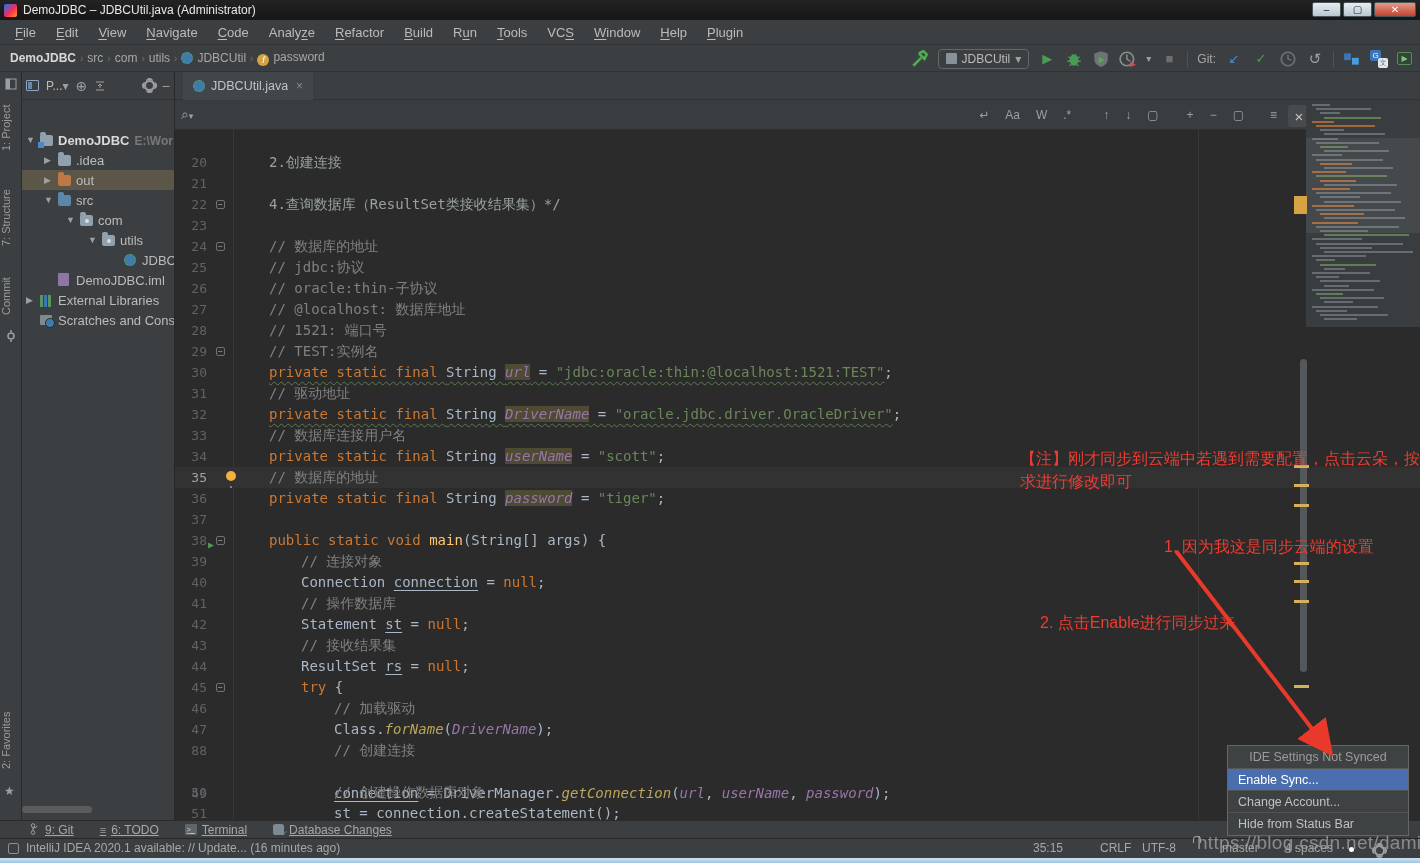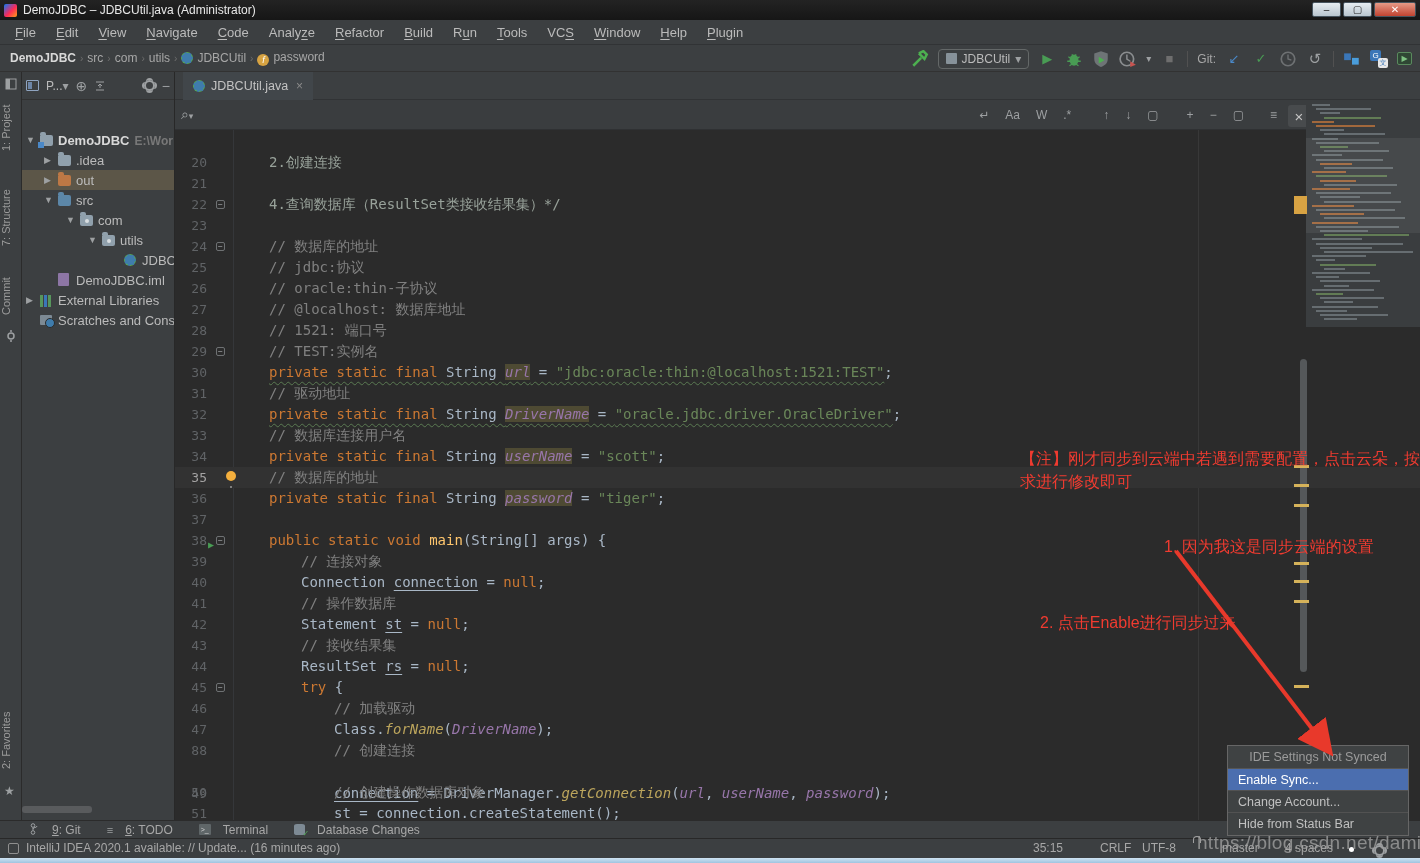--- a/index.html
+++ b/index.html
@@ -139,21 +139,21 @@
   #sync-popup-title { height:23px; display:flex; align-items:center; justify-content:center;
     color:#9b9b9b; border-bottom:1px solid #565656; }
   .popup-item { height:22px; display:flex; align-items:center; padding:0 10px; color:#c0c0c0;
     border-bottom:1px solid #525252; }
   .popup-item:last-child { border-bottom:none; }
   .popup-item.sel { background:#4b6eaf; color:#fff; }
   
   #toolwin-bar { position:absolute; left:0; top:820px; width:1420px; height:18px; background:#3c3f41;
     border-top:1px solid #2b2b2b; display:flex; align-items:center; gap:26px; padding-left:30px;
     font-size:12px; color:#a7a7a7; }
-  .twb-item { display:flex; align-items:center; gap:12px; }
+  .twb-item { display:flex; align-items:center; gap:5px;text-decoration:underline; }
   .twb-item u { text-decoration:underline; }
   .twb-ico { font-size:11px; color:#9da0a2; }
   .term-ico { width:12px; height:11px; background:#5f6668; border-radius:1px; color:#d6d6d6;
     font-size:7px; line-height:11px; text-align:center; }
   .db-ico { width:11px; height:11px; border-radius:3px/2px; background:#7d8a94; position:relative; }
   .db-ico:after { content:"✓"; position:absolute; right:-4px; bottom:-3px; color:#55a85a; font-size:8px; }
   #statusbar { position:absolute; left:0; top:838px; width:1420px; height:20px; background:#3c3f41;
     border-top:1px solid #282828; font-size:12px; color:#a7a7a7; }
   .sb-item { position:absolute; top:2px; }
   .sb-appico { position:absolute; left:8px; top:4px; width:11px; height:11px; border:1px solid #8f8f8f; border-radius:2px; }

